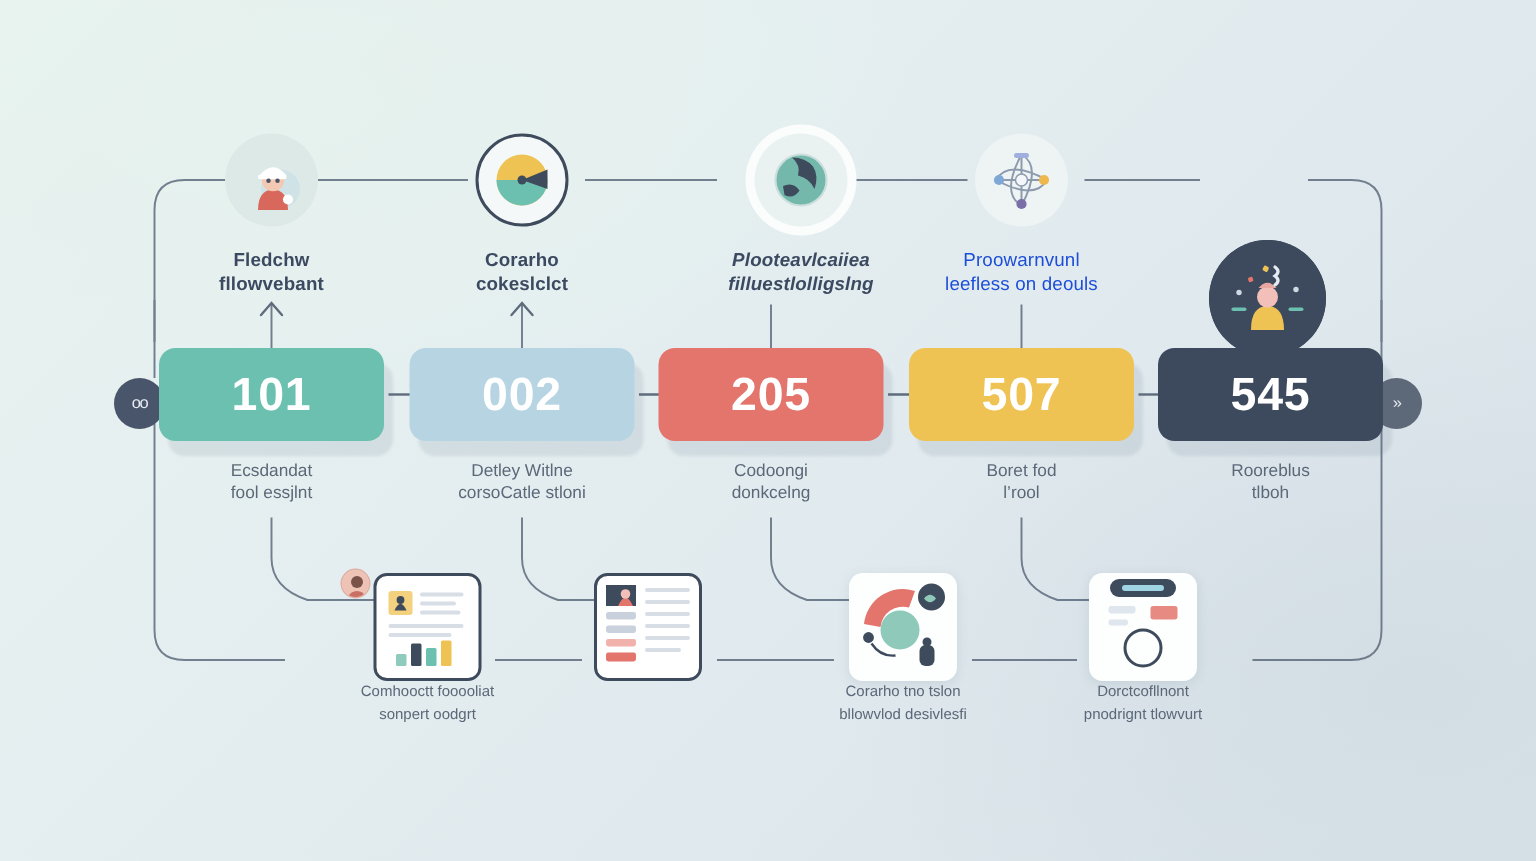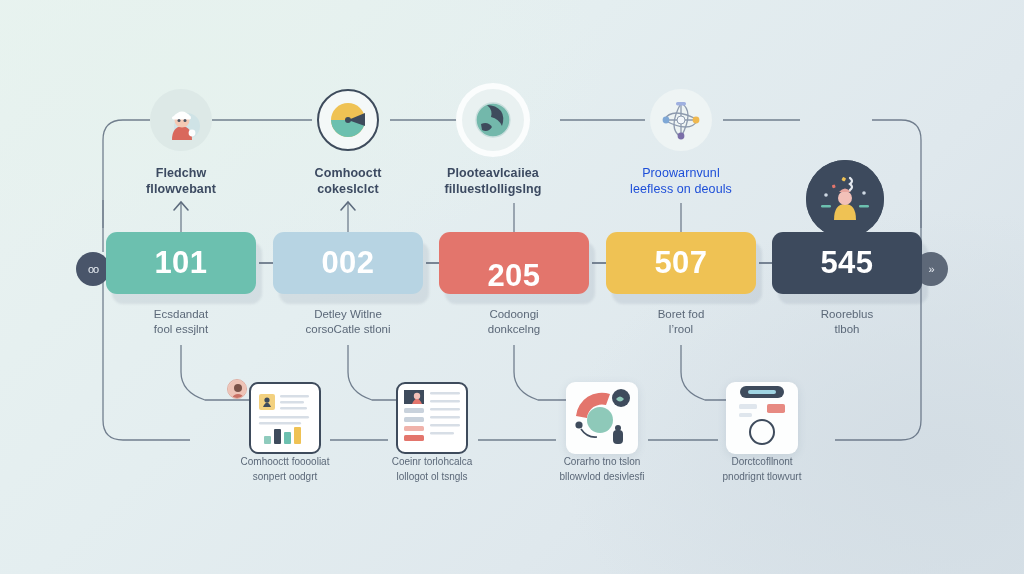--- a/index.html
+++ b/index.html
@@ -219,26 +219,26 @@
   <div class="milestone" style="left:268px; top:89px;">
     <div class="ms-disc ringed">
       <svg width="42" height="42" viewBox="0 0 42 42" aria-hidden="true">
         <circle cx="21" cy="21" r="17" fill="#efc254"></circle>
         <path d="M4 21 a17 17 0 0 0 34 0 z" fill="#6cc0af"></path>
         <path d="M21 21 L38 14 L38 27 Z" fill="#3e4b5c"></path>
         <circle cx="21" cy="21" r="3" fill="#3e4b5c"></circle>
       </svg>
     </div>
     <div class="ms-label bold">
-      <div>Comhooctt</div>
+      <div>Corarho</div>
       <div>cokeslclct</div>
     </div>
   </div>
 
-  <div class="milestone" style="left:413px; top:89px;">
+  <div class="milestone" style="left:454px; top:89px;font-style:italic;">
     <div class="ms-disc halo">
       <svg width="44" height="44" viewBox="0 0 44 44" aria-hidden="true">
         <circle cx="22" cy="22" r="17" fill="#73b8ab"></circle>
         <path d="M16 7 q6 5 4 12 q8 2 11 9 q3-9-1-15 q-5-6-14-6 z" fill="#3e4b5c"></path>
         <path d="M10 26 q7-3 11 3 q-4 6-10 3 z" fill="#3e4b5c"></path>
         <circle cx="22" cy="22" r="17" fill="none" stroke="#c9dedd" stroke-width="1.4"></circle>
       </svg>
     </div>
     <div class="ms-label bold">
       <div>Plooteavlcaiiea</div>
@@ -312,21 +312,21 @@
   </div>
 
   <div class="tween-arrow" style="left:423px; top:252px;">
     <svg width="30" height="22" viewBox="0 0 30 22" aria-hidden="true">
       <line x1="3" y1="11" x2="24" y2="11" stroke="#5d6b7d" stroke-width="1.6"></line>
       <path d="M18 5 L25 11 L18 17" fill="none" stroke="#5d6b7d" stroke-width="1.6" stroke-linecap="round"></path>
     </svg>
   </div>
 
   <div class="step" style="left:439px; top:232px;">
-    <div class="chip" style="background:#e3756c;align-items:flex-end;">
+    <div class="chip" style="background:#e3756c;">
       <span class="chip-num">205</span>
     </div>
     <div class="step-caption">
       <div>Codoongi</div>
       <div>donkcelng</div>
     </div>
   </div>
 
   <div class="tween-arrow" style="left:589px; top:252px;">
     <svg width="30" height="22" viewBox="0 0 30 22" aria-hidden="true">
@@ -414,24 +414,20 @@
         <g fill="#d7dee6">
           <rect x="32" y="8" width="30" height="2.6" rx="1.3"></rect>
           <rect x="32" y="16" width="30" height="2.6" rx="1.3"></rect>
           <rect x="32" y="24" width="30" height="2.6" rx="1.3"></rect>
           <rect x="32" y="32" width="30" height="2.6" rx="1.3"></rect>
           <rect x="32" y="40" width="30" height="2.6" rx="1.3"></rect>
           <rect x="32" y="48" width="24" height="2.6" rx="1.3"></rect>
         </g>
       </svg>
     </div>
-    <div class="doc-caption">
-      <div>Coeinr torlohcalca</div>
-      <div>lollogot ol tsngls</div>
-    </div>
   </div>
 
   <div class="doccard" style="left:682px; top:382px;">
     <div class="doc-tile soft">
       <svg width="72" height="72" viewBox="0 0 72 72" aria-hidden="true">
         <rect x="14" y="4" width="44" height="12" rx="6" fill="#3e4b5c"></rect>
         <rect x="22" y="8" width="28" height="4" rx="2" fill="#9fd4e2"></rect>
         <rect x="13" y="22" width="18" height="5" rx="1.6" fill="#dfe6ed"></rect>
         <rect x="13" y="31" width="13" height="4" rx="1.6" fill="#dfe6ed"></rect>
         <rect x="41" y="22" width="18" height="9" rx="1.8" fill="#e3756c" opacity=".85"></rect>

